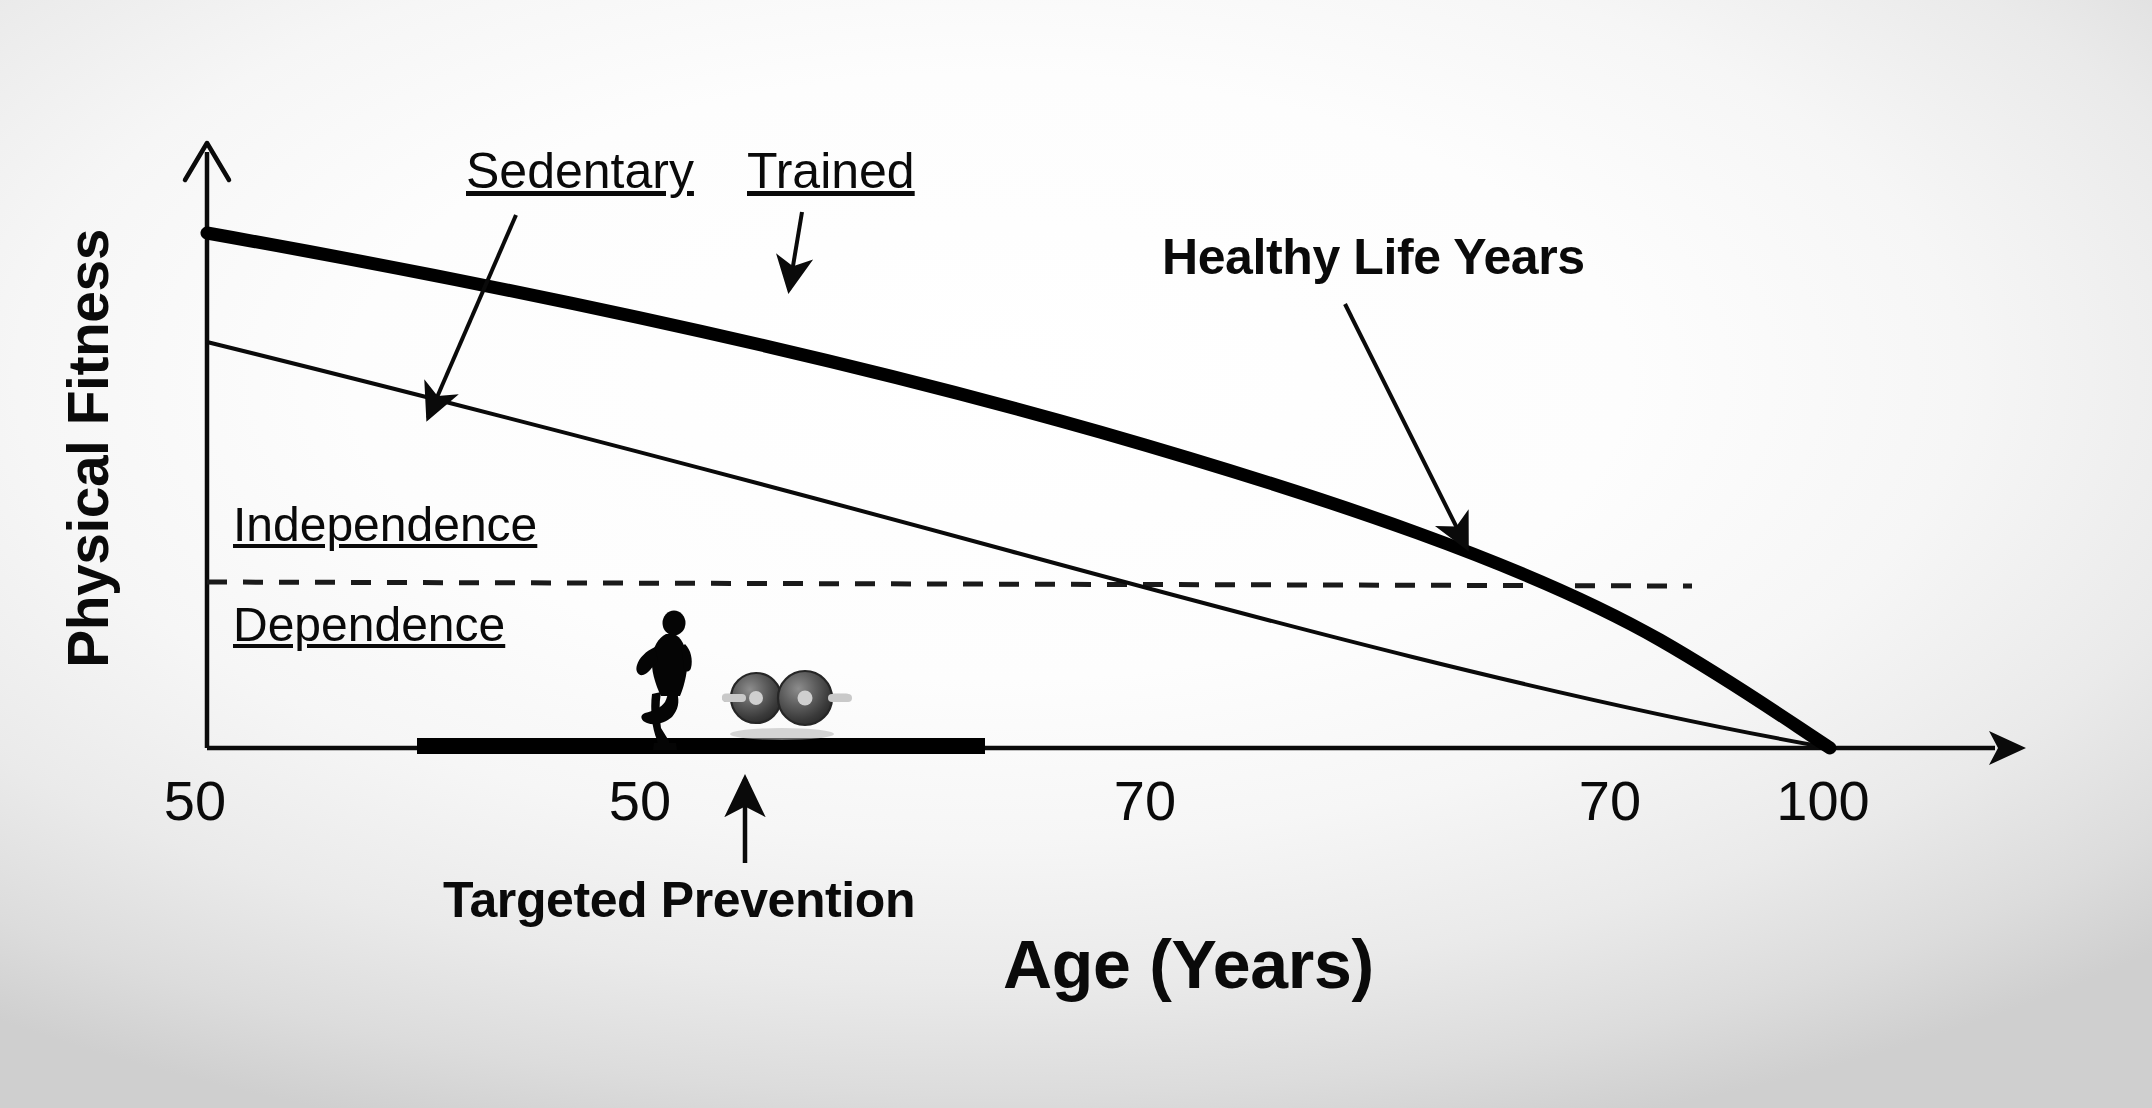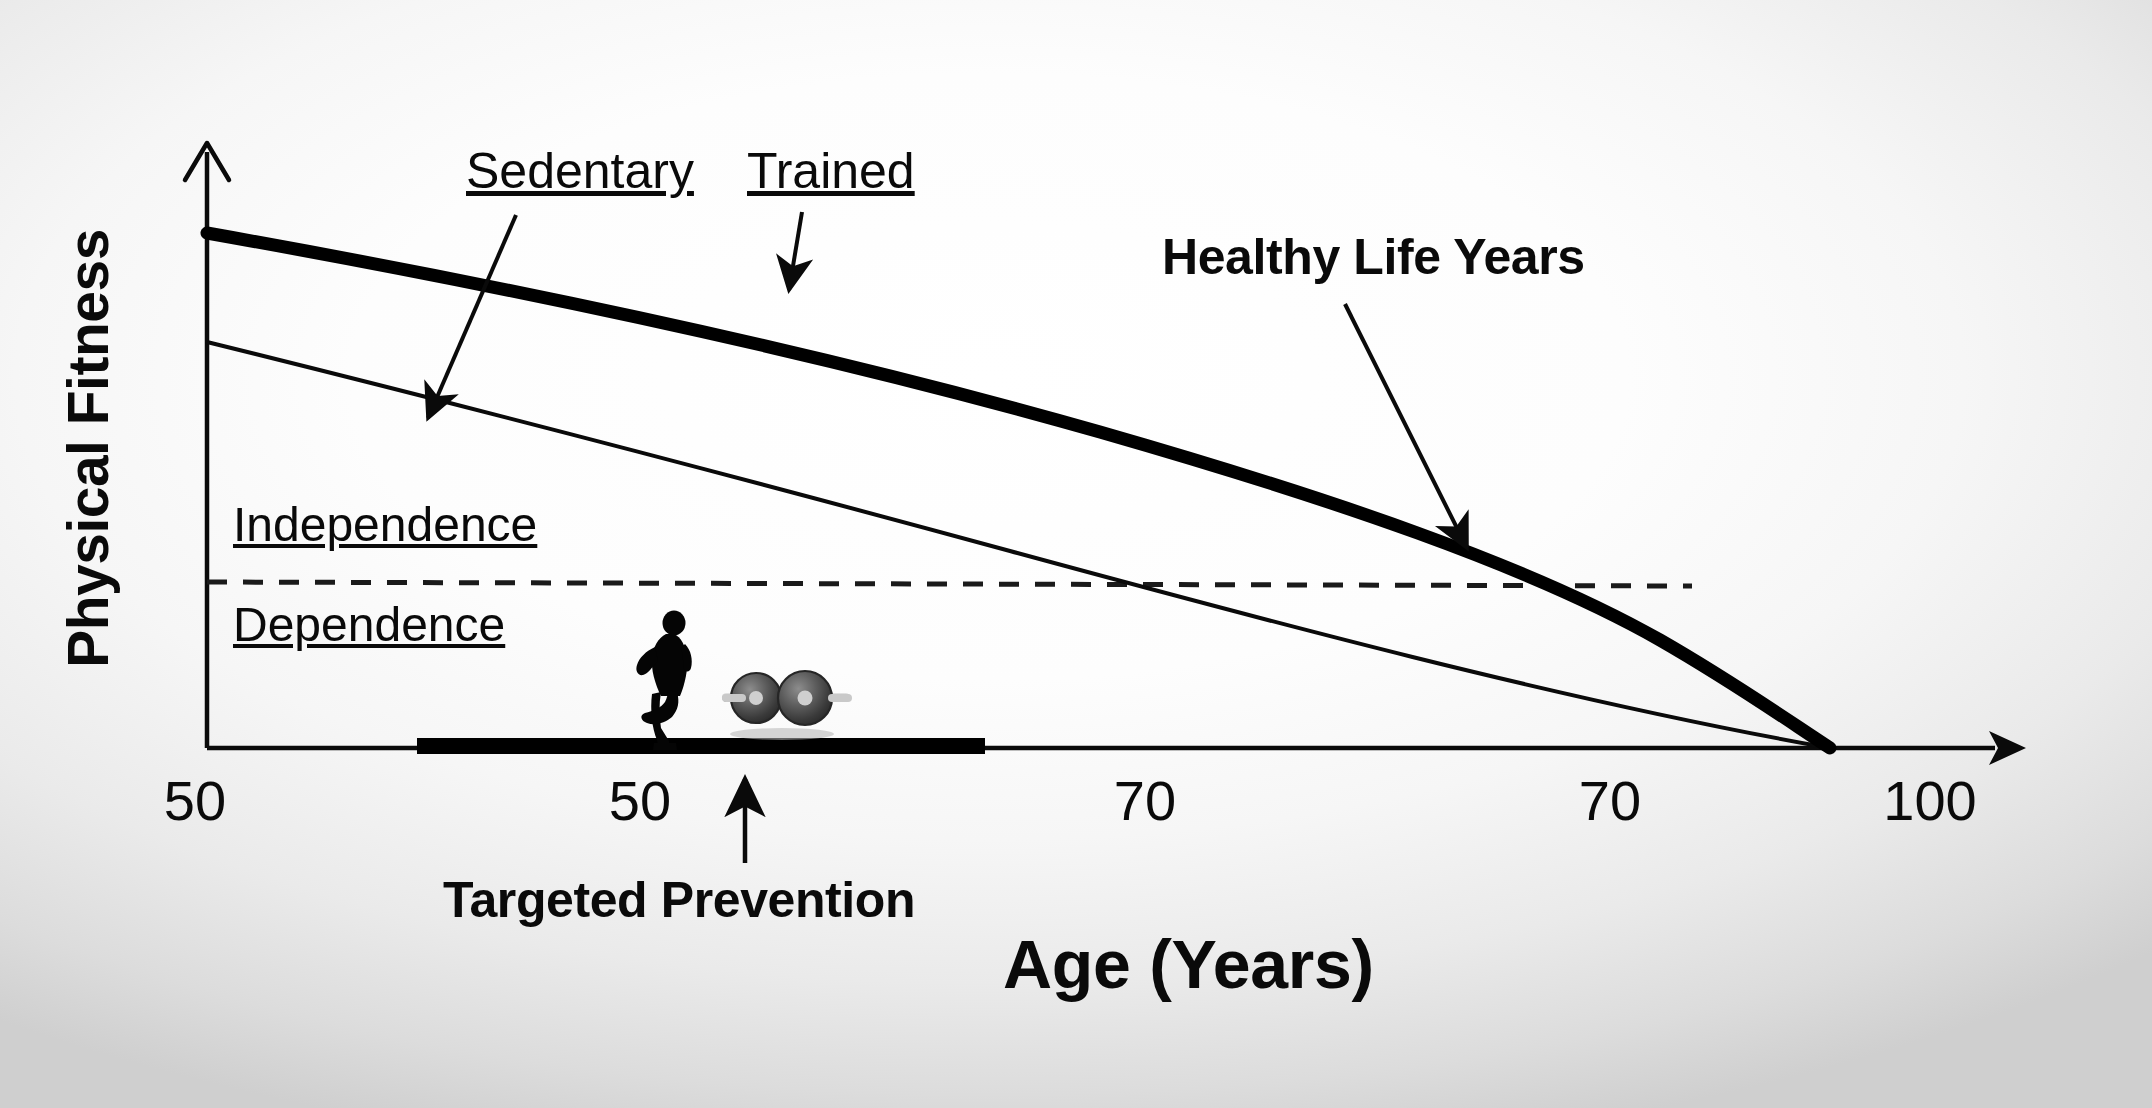--- a/index.html
+++ b/index.html
@@ -273,16 +273,16 @@
 
   <div class="lbl lbl-reg" id="label-dependence">Dependence</div>
 
   <div class="lbl lbl-bold" id="label-targeted-prevention">Targeted Prevention</div>
 
   <div id="xtick-layer">
       <div class="tick-label" style="left: 195px;">50</div>
       <div class="tick-label" style="left: 640px; text-align: center;">50</div>
       <div class="tick-label" style="left: 1145px;">70</div>
       <div class="tick-label" style="left: 1610px;">70</div>
-      <div class="tick-label" style="left: 1930px;">100</div>
+      <div class="tick-label" style="left: 1823px;">100</div>
     </div>
 
 </div>
 
 </body></html>

